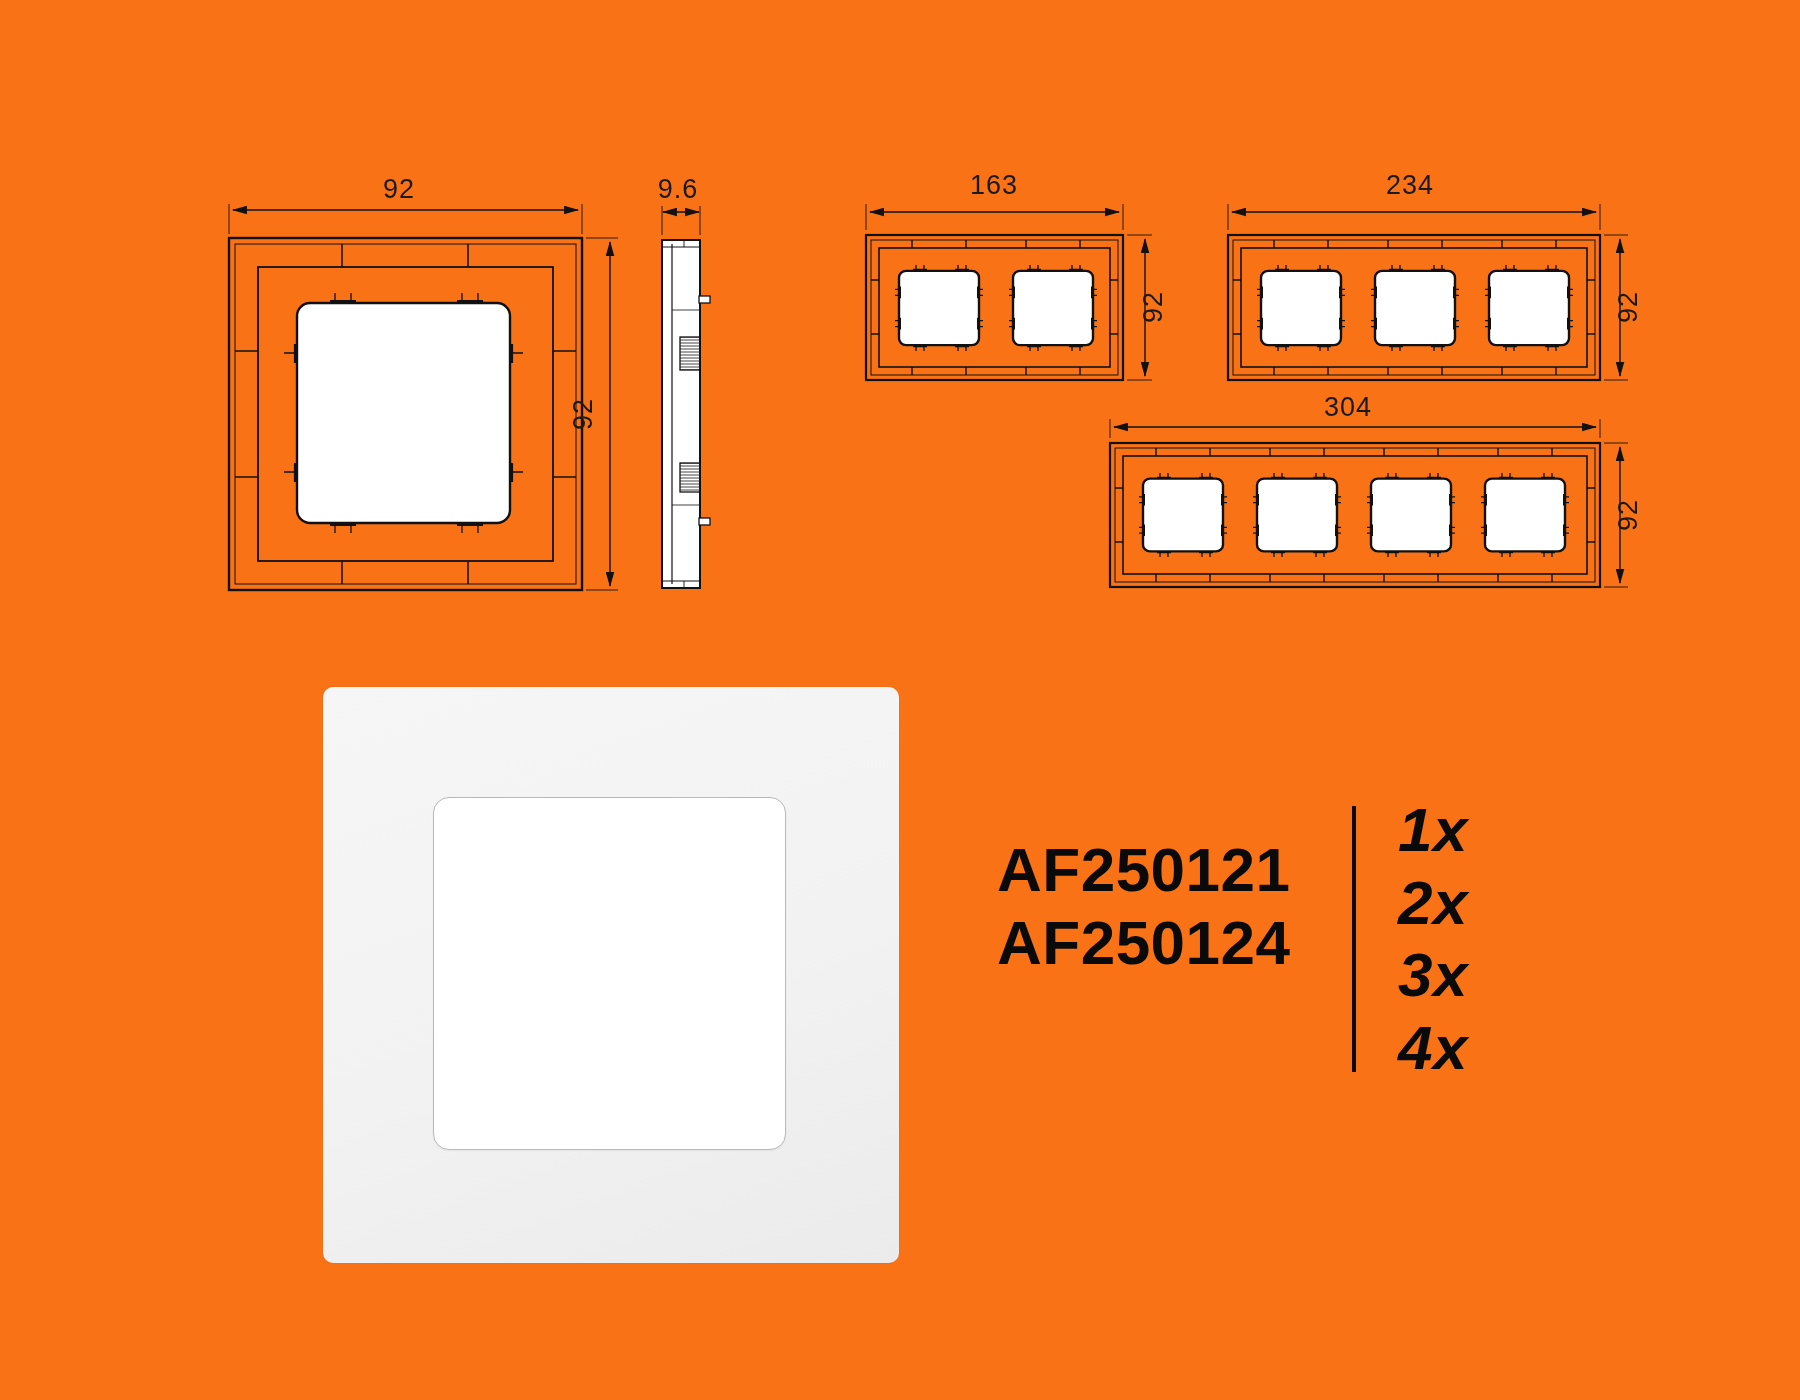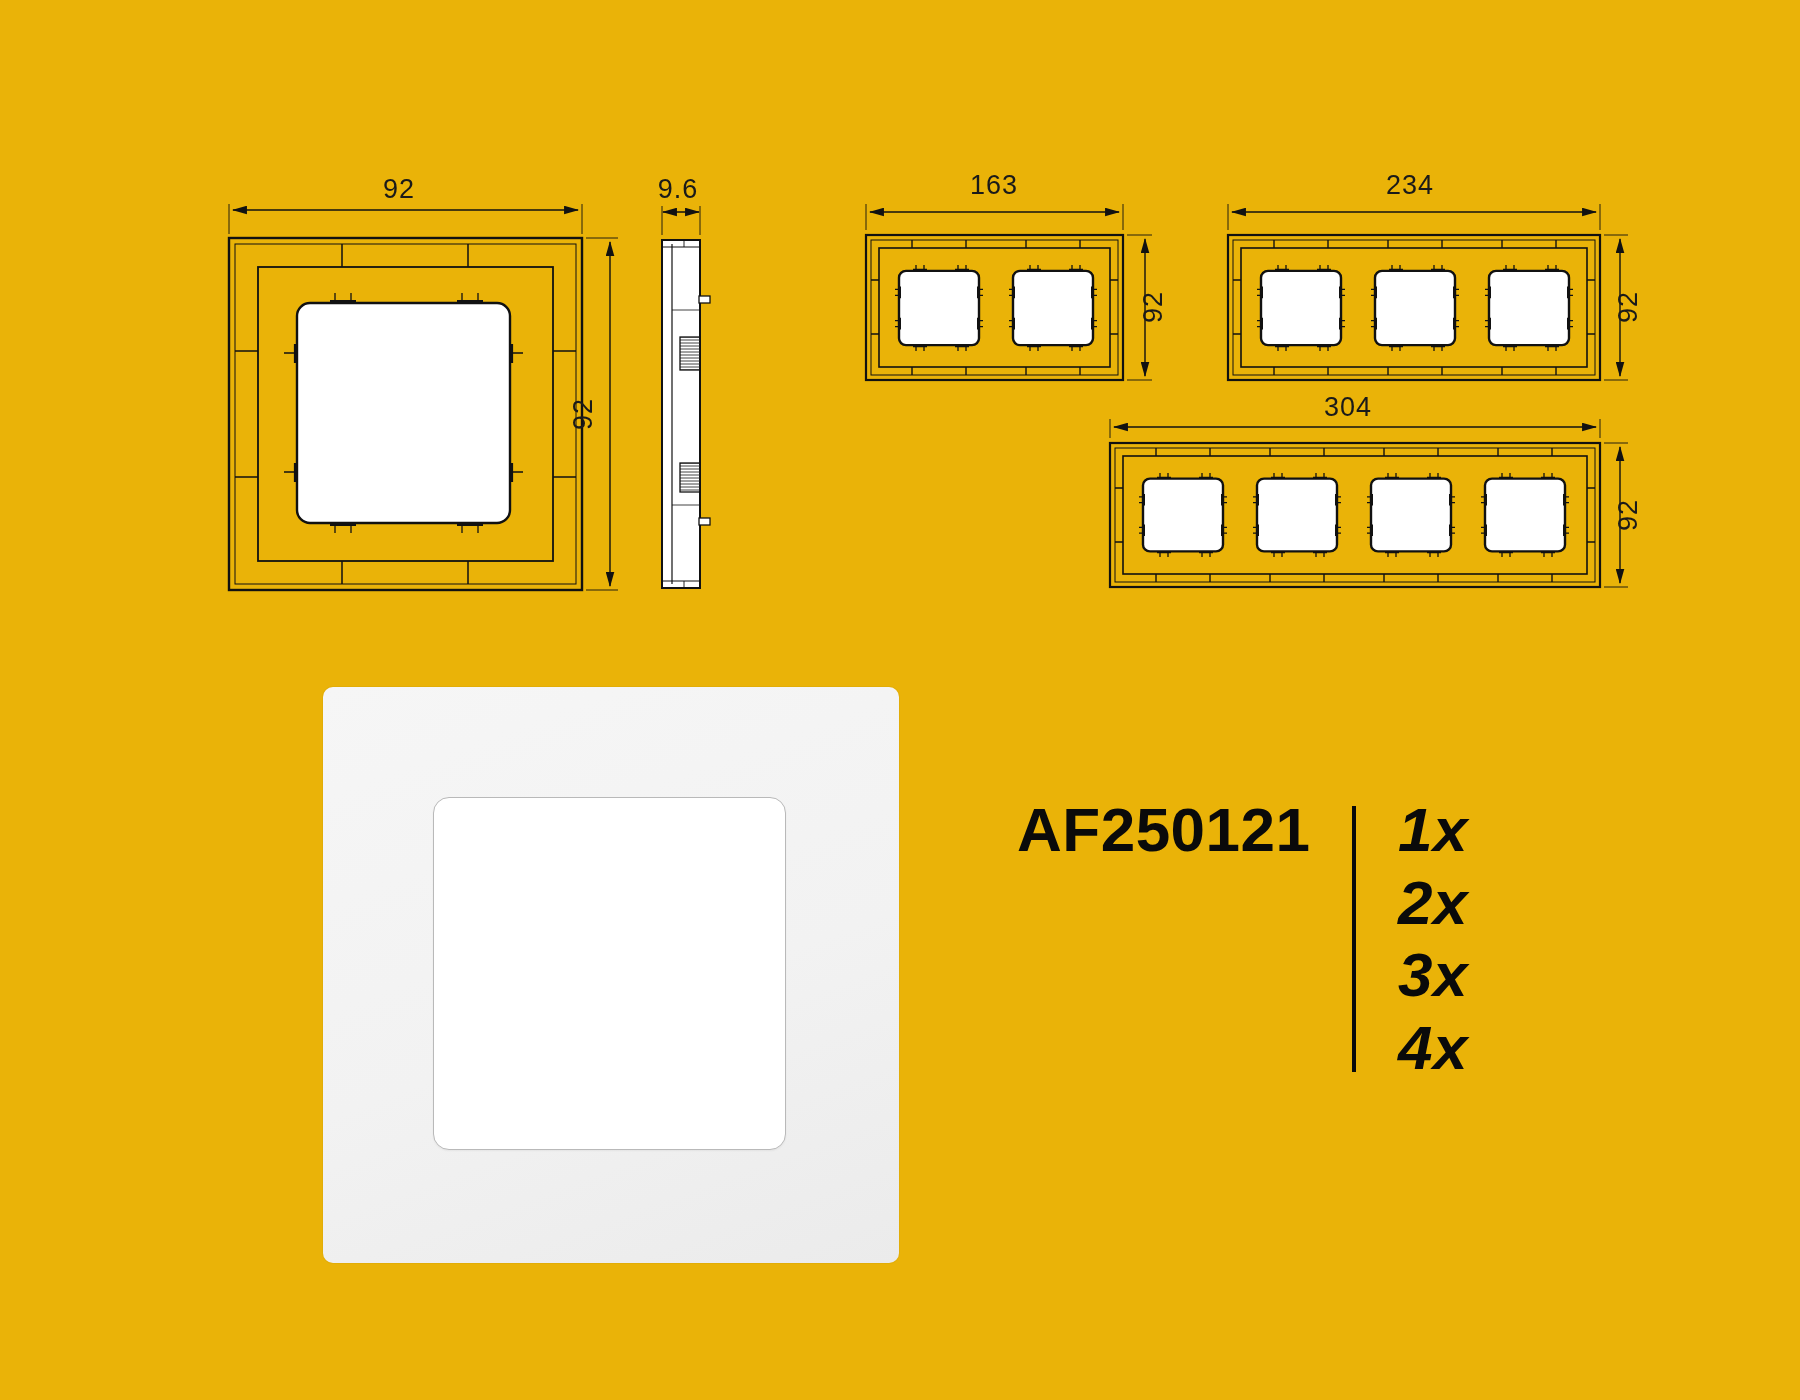--- a/index.html
+++ b/index.html
@@ -1,25 +1,25 @@
 <!DOCTYPE html>
 <html><head>
 <meta charset="utf-8">
 <style>
   html,body{margin:0;padding:0;background:#ffffff;}
-  #stage{position:relative;width:1800px;height:1400px;background:#eab308;overflow:hidden;
+  #stage{position:relative;width:1800px;height:1400px;background:#f97316;overflow:hidden;
          font-family:"Liberation Sans",sans-serif;}
   svg text{font-family:"Liberation Sans",sans-serif;fill:#1a1a1a;font-size:27px;letter-spacing:1px;}
   .photo{position:absolute;left:323px;top:687px;width:576px;height:576px;border-radius:10px;
          background:linear-gradient(160deg,#f6f6f6 0%,#f2f2f2 55%,#ebebeb 100%);
          box-shadow:0 0 0 1px rgba(0,0,0,0.03);}
   .opening{position:absolute;left:110px;top:110px;width:351px;height:351px;background:#ffffff;
          border:1px solid #b9b9b9;border-radius:16px;
          box-shadow:inset 0 1px 0 rgba(255,255,255,.6), 0 1px 2px rgba(0,0,0,.05);}
-  .codes-col{position:absolute;left:997px;top:794px;margin-left:20px;}
+  .codes-col{position:absolute;left:997px;top:834px;}
   .qty-col{position:absolute;left:1398px;top:794px;font-style:italic;}
   .trow{height:72.5px;line-height:72.5px;font-size:62px;font-weight:700;color:#0a0a0a;
         letter-spacing:0.5px;white-space:nowrap;}
   .tdivider{position:absolute;left:1352px;top:806px;width:4px;height:266px;background:#0a0a0a;}
 </style>
 </head>
 <body>
 
 <div id="stage">
 
@@ -152,20 +152,21 @@
     </g>
   </svg>
 
   <div class="photo">
     <div class="opening"></div>
   </div>
 
   <div>
     <div class="codes-col">
       <div class="trow">AF250121</div>
+      <div class="trow">AF250124</div>
     </div>
     <div class="tdivider"></div>
     <div class="qty-col">
       <div class="trow">1x</div>
       <div class="trow">2x</div>
       <div class="trow">3x</div>
       <div class="trow">4x</div>
     </div>
   </div>
 

